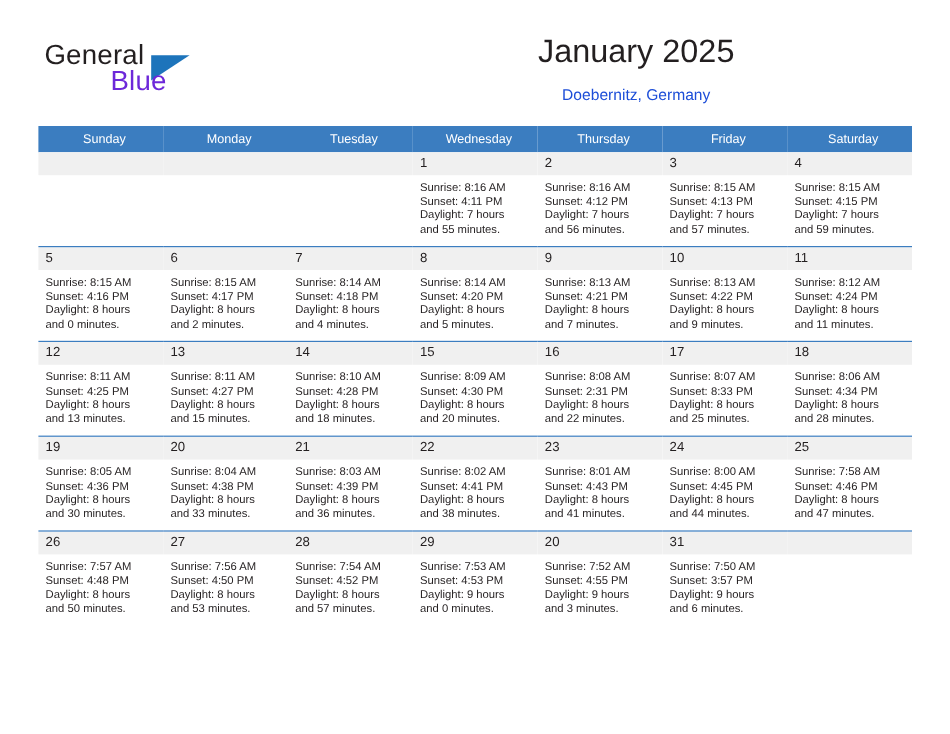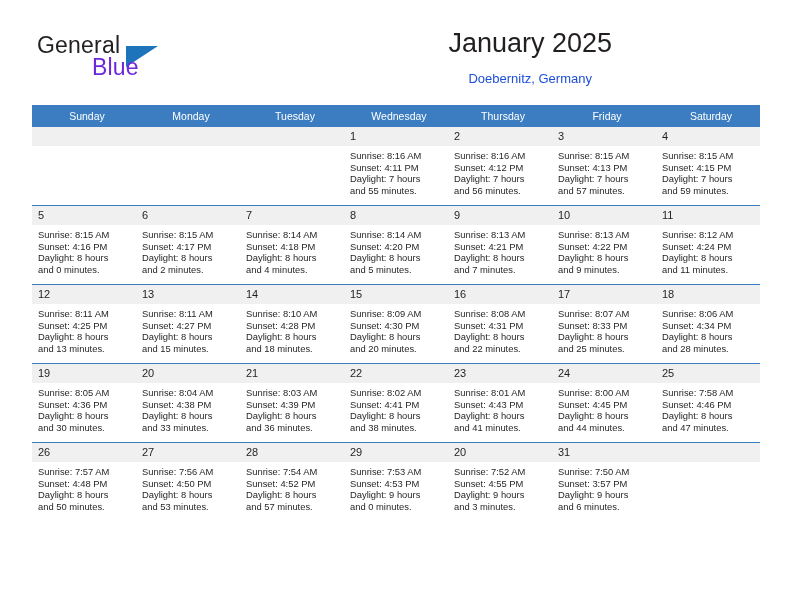--- a/index.html
+++ b/index.html
@@ -316,21 +316,21 @@
               <div>Sunrise: 8:09 AM</div>
               <div>Sunset: 4:30 PM</div>
               <div>Daylight: 8 hours</div>
               <div>and 20 minutes.</div>
             </div>
           </td>
           <td>
             <div class="daynum">16</div>
             <div class="cellbody">
               <div>Sunrise: 8:08 AM</div>
-              <div>Sunset: 4:31 PM</div>
+              <div>Sunset: 2:31 PM</div>
               <div>Daylight: 8 hours</div>
               <div>and 22 minutes.</div>
             </div>
           </td>
           <td>
             <div class="daynum">17</div>
             <div class="cellbody">
               <div>Sunrise: 8:07 AM</div>
               <div>Sunset: 8:33 PM</div>
               <div>Daylight: 8 hours</div>

